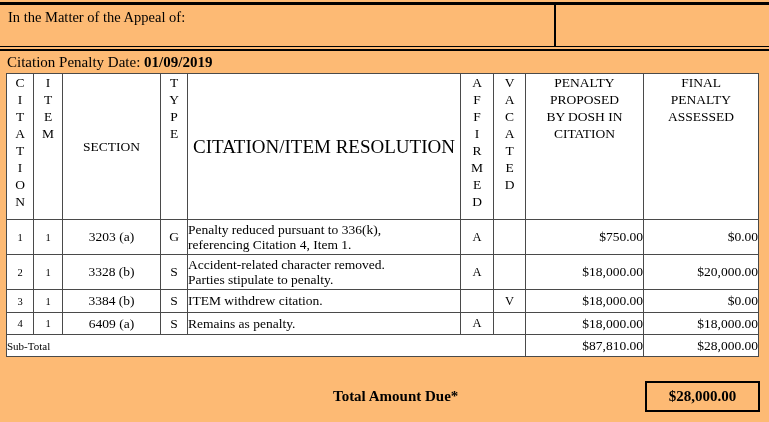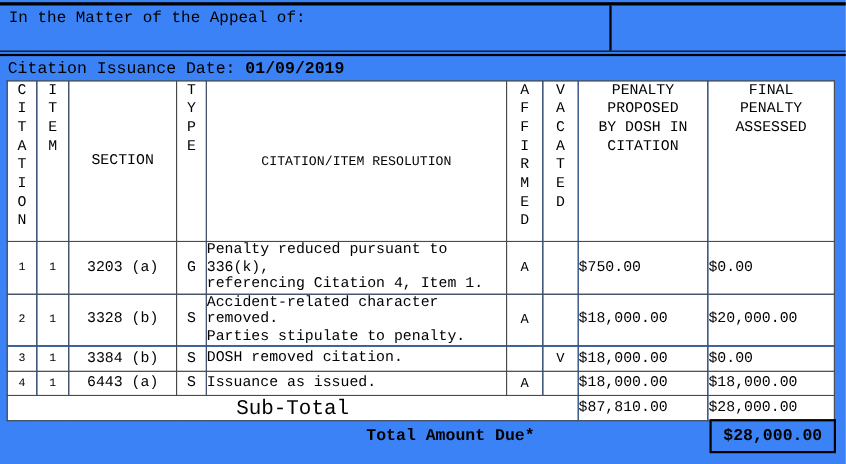--- a/index.html
+++ b/index.html
@@ -1,18 +1,18 @@
 <!DOCTYPE html>
 <html><head>
 <meta charset="utf-8">
 <style>
   html,body { margin:0; padding:0; background:#fff; }
   .page {
-    position:relative; width:769px; height:422px; background:#3b82f6;
-    font-family:Liberation Mono, monospace; color:#000;
+    position:relative; width:769px; height:422px; background:#fdba74;
+    font-family:Liberation Serif, serif; color:#000;
     overflow:hidden;
   }
   .bold { font-weight:bold; }
 
   
   .top-rule   { position:absolute; left:0; top:2px;  width:769px; height:3px;   background:#000; }
   .hdr-left   { position:absolute; left:8px;  top:8px; width:540px; }
   .hdr-right  { position:absolute; left:563px; top:8px; width:200px; }
   .hdr-line1  { font-size:14.5px; line-height:18px; }
   .hdr-line2  { font-size:15px;   line-height:18px; font-weight:bold; margin-top:1px; }
@@ -28,38 +28,38 @@
     position:absolute; left:6px; top:73px; width:752px;
     border-collapse:collapse; table-layout:fixed;
   }
   table.cit th, table.cit td {
     border:1px solid #4a4a4a; padding:0; overflow:hidden;
     font-weight:normal; background:#fff;
   }
   tr.head   { height:146px; }
   th.vert   { vertical-align:top; text-align:center; font-size:13.5px; line-height:17px; padding-top:3px; white-space:pre-line; }
   th.sec    { vertical-align:middle; text-align:center; font-size:13.5px; padding-bottom:22px; }
-  th.res    { vertical-align:middle; text-align:center; font-size:12px; padding-top:14px; }
+  th.res    { vertical-align:middle; text-align:center; font-size:19px; padding-top:14px; }
   th.penh   { vertical-align:top; text-align:center; font-size:13.5px; line-height:17px; padding-top:17px; white-space:pre-line; }
   th.finh   { font-weight:bold; }
 
   tr.r1, tr.r2 { height:35px; }
   tr.r3 { height:23px; }
   tr.r4 { height:22px; }
   tr.strow { height:22px; }
 
   td.num     { font-size:10.5px; text-align:center; vertical-align:middle; }
   td.section { font-size:13.5px; text-align:center; padding-left:7px; vertical-align:middle; }
   td.type    { font-size:13.5px; text-align:center; vertical-align:middle; }
   td.resol   { font-size:13.5px; text-align:left; padding-left:7px; vertical-align:middle; white-space:pre-line; line-height:15.5px; }
   td.av      { font-size:12.5px; text-align:center; vertical-align:middle; }
-  td.money   { font-size:13.5px; text-align:left; vertical-align:middle; }
+  td.money   { font-size:13.5px; text-align:right; vertical-align:middle; }
   td.fin     { font-weight:bold; }
-  td.stlabel { border:none; background:transparent; text-align:center; padding-right:9px;
-               font-weight:bold; font-size:19px; vertical-align:middle; }
+  td.stlabel { border:none; background:transparent; text-align:left; padding-right:9px;
+               font-weight:bold; font-size:11px; vertical-align:middle; }
 
   
   .total-label { position:absolute; left:333px; top:388px; width:300px; text-align:left;
                  font-weight:bold; font-size:15px; }
   .total-box   { position:absolute; left:645px; top:381px; width:115px; height:31px;
                  box-sizing:border-box; border:2px solid #000; text-align:center;
                  line-height:27px; font-weight:bold; font-size:15px; }
 </style>
 </head>
 <body>
@@ -71,21 +71,21 @@
   <div class="hdr-left">
     <div class="hdr-line1">In the Matter of the Appeal of:</div>
   </div>
   <div class="hdr-divider"></div>
   <div class="hdr-right">
   </div>
   <div class="rule-thin"></div>
   <div class="rule-thick"></div>
 
   <div class="issuance">
-    <span>Citation Issuance Date:</span>
+    <span>Citation Penalty Date:</span>
     <span class="bold">01/09/2019</span>
   </div>
 
   <table class="cit">
     <colgroup>
       <col style="width:27px">
         <col style="width:29px">
         <col style="width:98px">
       <col style="width:27px">
         <col style="width:273px">
@@ -159,32 +159,32 @@
       <td class="av">A</td>
       <td class="av"></td>
       <td class="money">$18,000.00</td>
       <td class="money fin">$20,000.00</td>
     </tr>
     <tr class="r3">
       <td class="num">3</td>
       <td class="num">1</td>
       <td class="section">3384 (b)</td>
       <td class="type">S</td>
-      <td class="resol">DOSH removed citation.</td>
+      <td class="resol">ITEM withdrew citation.</td>
       <td class="av"></td>
       <td class="av">V</td>
       <td class="money">$18,000.00</td>
       <td class="money fin">$0.00</td>
     </tr>
     <tr class="r4">
       <td class="num">4</td>
       <td class="num">1</td>
-      <td class="section">6443 (a)</td>
+      <td class="section">6409 (a)</td>
       <td class="type">S</td>
-      <td class="resol">Issuance as issued.</td>
+      <td class="resol">Remains as penalty.</td>
       <td class="av">A</td>
       <td class="av"></td>
       <td class="money">$18,000.00</td>
       <td class="money fin">$18,000.00</td>
     </tr>
     <tr class="strow">
       <td class="stlabel" colspan="7">Sub-Total</td>
       <td class="money">$87,810.00</td>
       <td class="money fin">$28,000.00</td>
     </tr>

